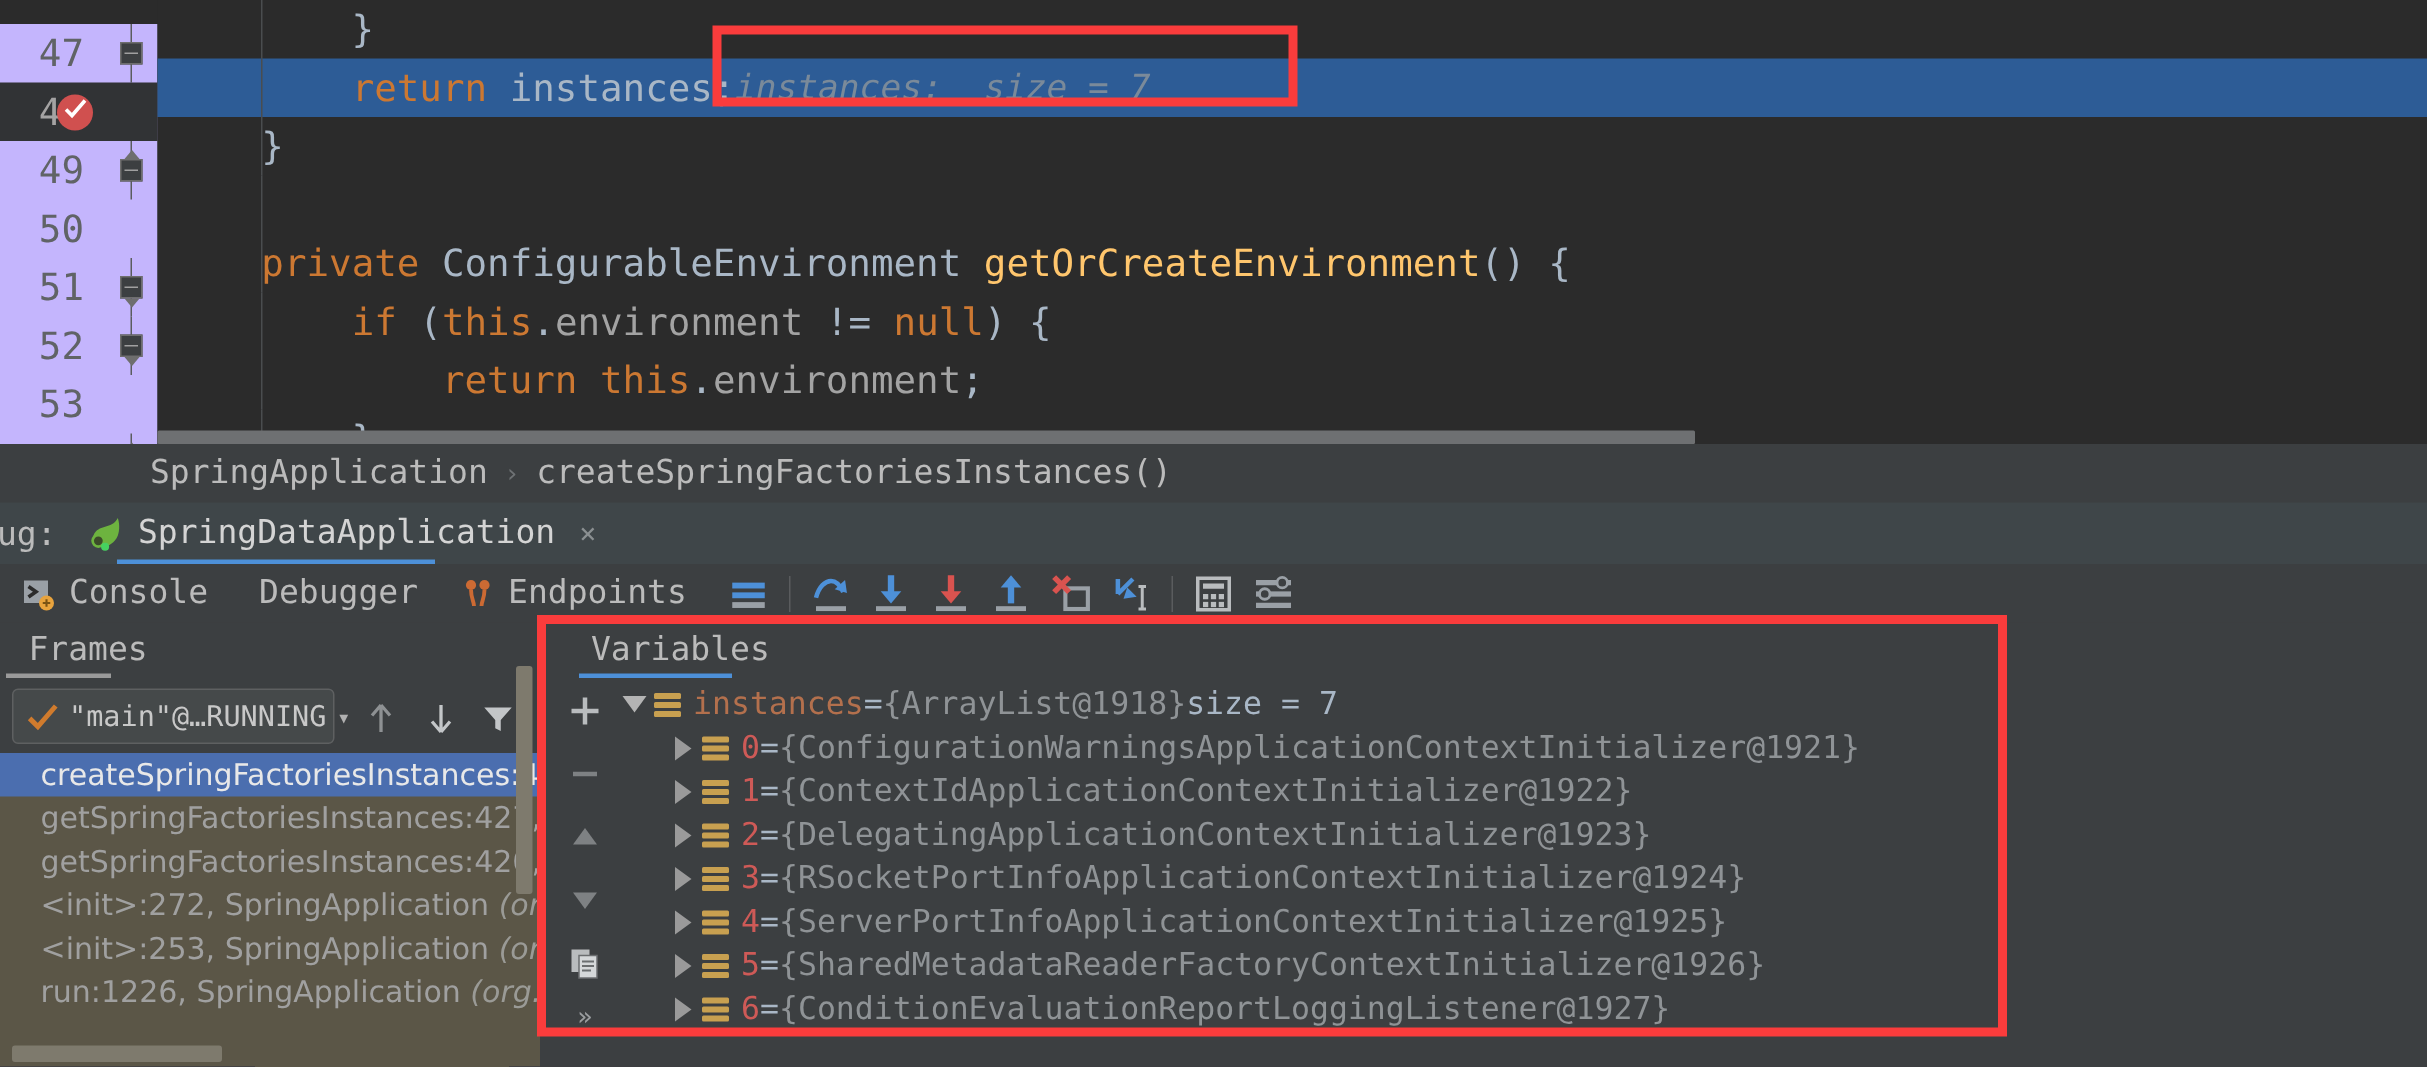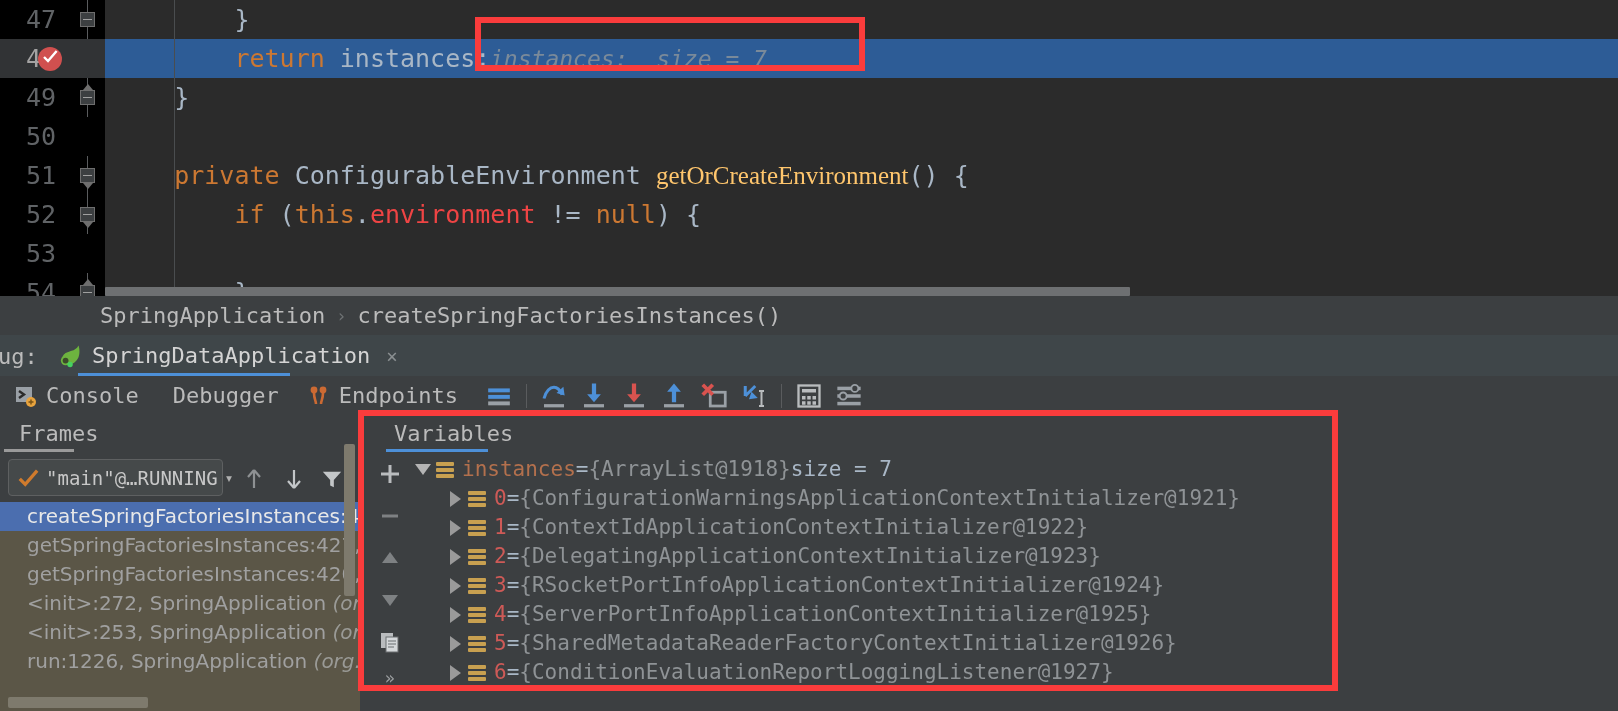--- a/index.html
+++ b/index.html
@@ -10,22 +10,22 @@
     overflow: hidden;
   }
   #root { position: relative; width: 1618px; height: 711px; }
 
   
   .editor {
     position: absolute; left: 0; top: 0; width: 1618px; height: 296px;
     background: #2b2b2b;
   }
   .gutter {
-    position: absolute; left: 0; top: 0; width: 105px; height: 296px;
-    background: #000000;
+    position: absolute; left: 0; top: 16px; width: 105px; height: 296px;
+    background: #c4b5fd;
   }
   .code-area {
     position: absolute; left: 105px; top: 0; right: 0; height: 296px;
     background: #2b2b2b;
   }
   .eline {
     position: relative; height: 39px; line-height: 39px;
     font-size: 25px; white-space: pre;
     font-family: "DejaVu Sans Mono", monospace;
   }
@@ -71,22 +71,22 @@
   .hl-seg {
     position: absolute; left: 0; top: 0; height: 39px;
     background: #2d5c96;
   }
   .indent-guide {
     position: absolute; top: 0; width: 1px; height: 39px; background: #4a4d4f;
   }
 
   .kw   { color: #cc7832; }
   .plain{ color: #a9b7c6; }
-  .meth { color: #ffc66d; font-family: Liberation Serif, serif; }
-  .fld  { color: #ef4444; }
+  .meth { color: #ffc66d; }
+  .fld  { color: #a3a3a3; }
   .brc  { color: #a9b7c6; }
 
   .inlay {
     position: absolute; top: 6px; height: 28px;
     color: #7a8a9a; font-style: italic; font-size: 23px;
     line-height: 28px; white-space: pre;
     font-family: "DejaVu Sans Mono", monospace;
   }
 
   .ed-hscroll {
@@ -299,21 +299,21 @@
           <div class="fold up"></div>
         </div>
       </div>
     <div class="code-area" id="codearea">
         <div class="eline"><div class="indent-guide" style="left: 69.2px;"></div><span style="padding-left: 9px; display: inline-block;"><span class="brc">        }</span></span></div>
         <div class="eline hlrow" style="position: relative;"><div class="indent-guide" style="left: 69.2px;"></div><span style="padding-left: 9px; display: inline-block;"><span class="plain">        </span><span class="kw">return</span><span class="plain"> instances;</span></span><span class="inlay" style="left: 385px;">instances:  size = 7</span><div class="hl-seg" style="width: 655px; z-index: -1;"></div></div>
         <div class="eline"><div class="indent-guide" style="left: 69.2px;"></div><span style="padding-left: 9px; display: inline-block;"><span class="brc">    }</span></span></div>
         <div class="eline"><div class="indent-guide" style="left: 69.2px;"></div><span style="padding-left: 9px; display: inline-block;"><span class="plain"></span></span></div>
         <div class="eline"><div class="indent-guide" style="left: 69.2px;"></div><span style="padding-left: 9px; display: inline-block;"><span class="plain">    </span><span class="kw">private</span><span class="plain"> ConfigurableEnvironment </span><span class="meth">getOrCreateEnvironment</span><span class="plain">() {</span></span></div>
         <div class="eline"><div class="indent-guide" style="left: 69.2px;"></div><span style="padding-left: 9px; display: inline-block;"><span class="plain">        </span><span class="kw">if</span><span class="plain"> (</span><span class="kw">this</span><span class="plain">.</span><span class="fld">environment</span><span class="plain"> != </span><span class="kw">null</span><span class="plain">) {</span></span></div>
-        <div class="eline"><div class="indent-guide" style="left: 69.2px;"></div></div>
+        <div class="eline"><div class="indent-guide" style="left: 69.2px;"></div><span style="padding-left: 9px; display: inline-block;"><span class="plain">            </span><span class="kw">return</span><span class="plain"> </span><span class="kw">this</span><span class="plain">.</span><span class="fld">environment</span><span class="plain">;</span></span></div>
         <div class="eline"><div class="indent-guide" style="left: 69.2px;"></div><span style="padding-left: 9px; display: inline-block;"><span class="brc">        }</span></span></div>
       </div>
     <div class="ed-hscroll"></div>
   </div>
 
   <div class="breadcrumb">
     <span class="bc-item">SpringApplication</span>
     <span class="bc-sep">›</span>
     <span class="bc-item">createSpringFactoriesInstances()</span>
   </div>

